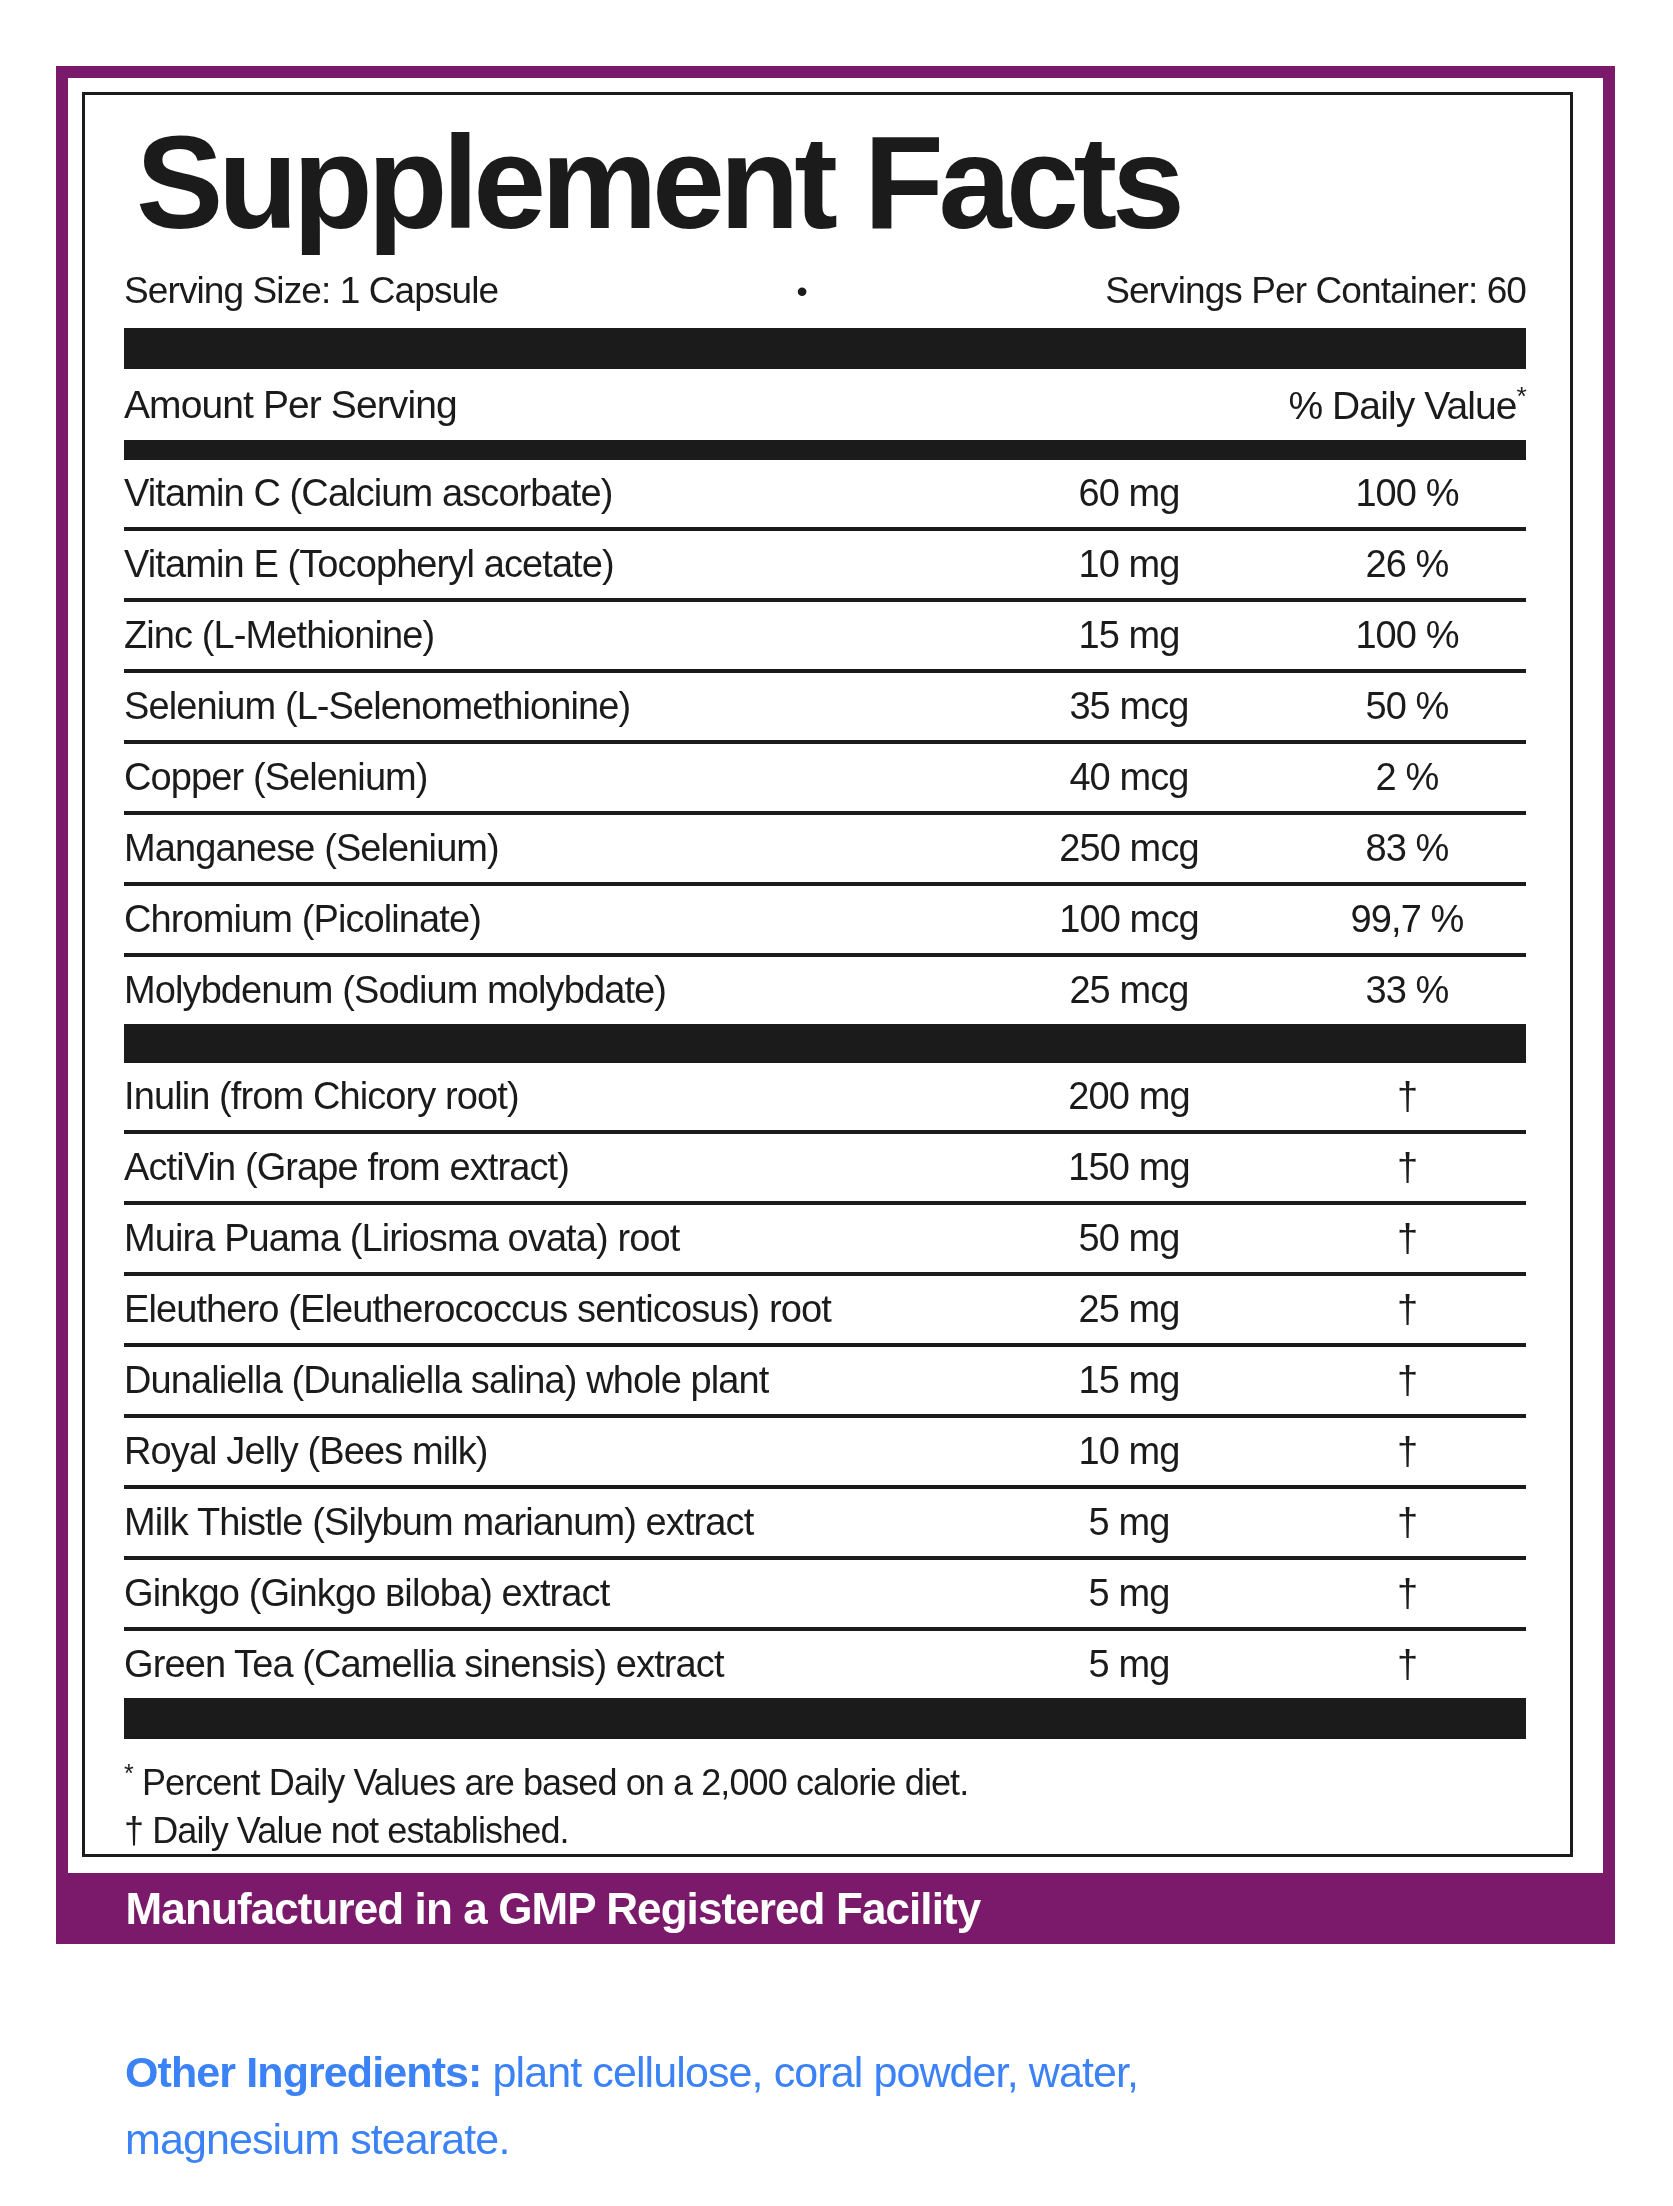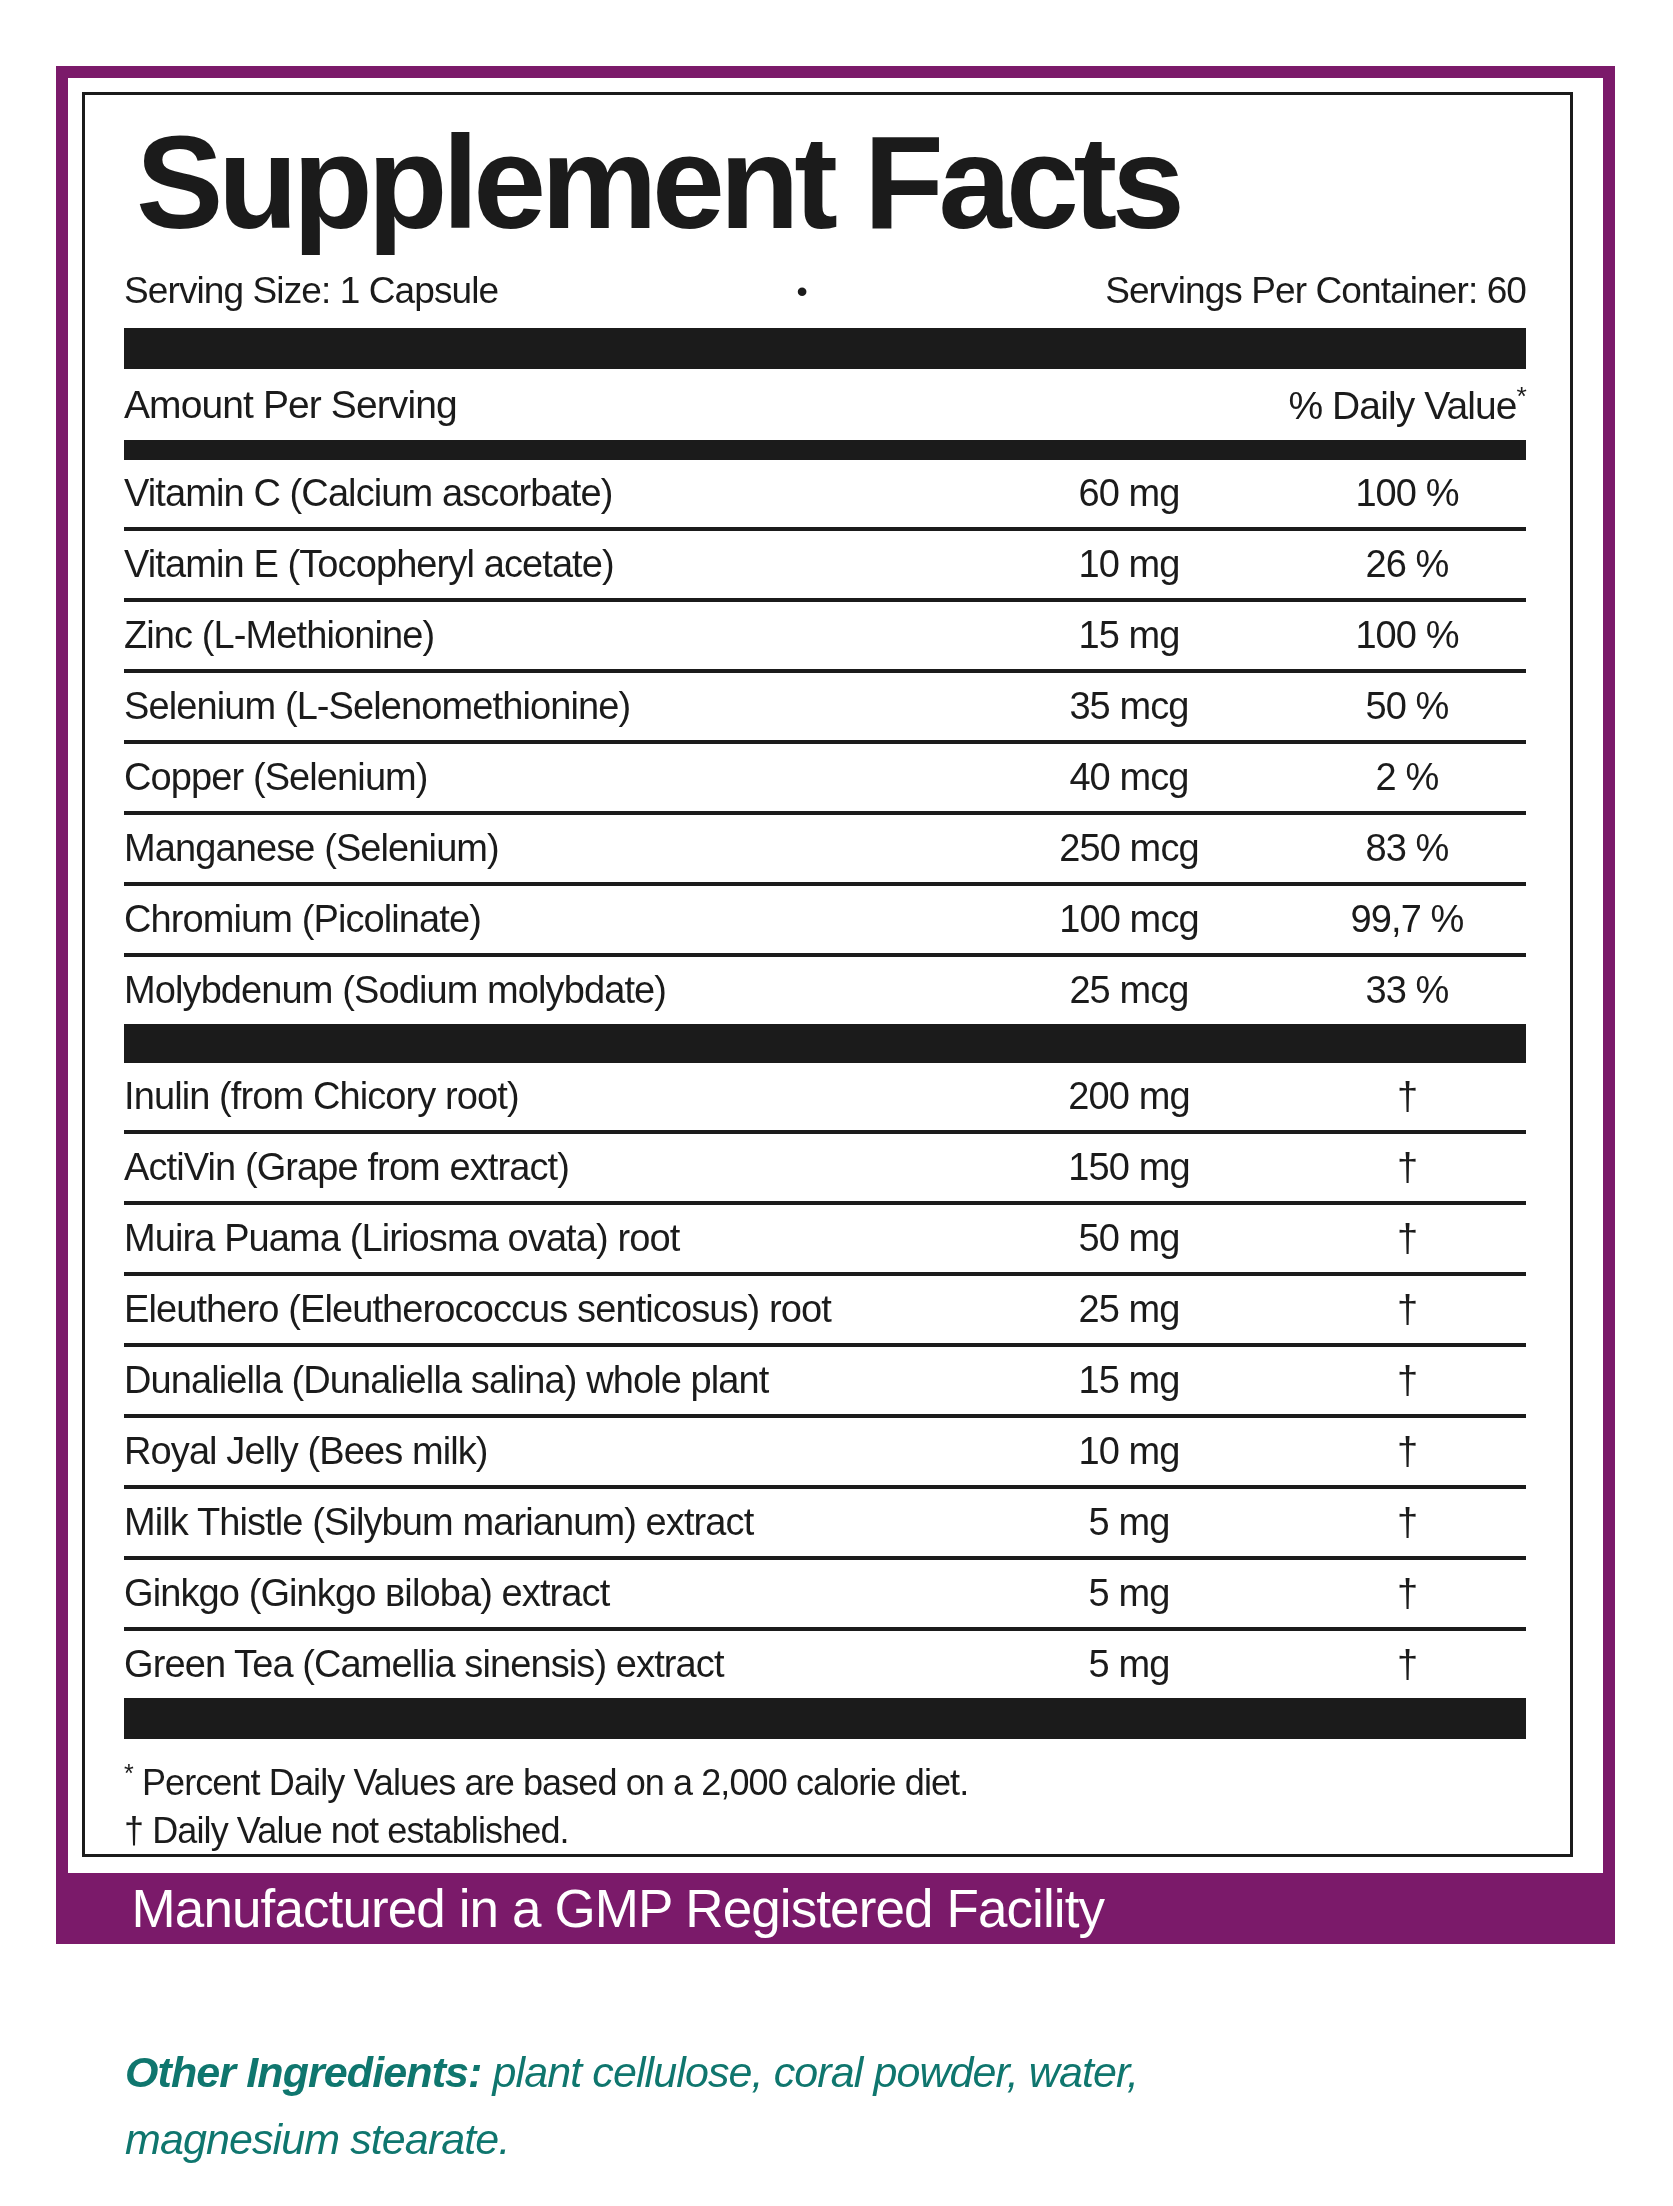--- a/index.html
+++ b/index.html
@@ -52,25 +52,25 @@
   .row .amount{width:265px;text-align:center;padding-right:53px;box-sizing:border-box;}
   .row .dv{width:238px;text-align:center;}
   .footnotes{font-size:36px;line-height:48px;letter-spacing:-0.9px;padding:10.6px 0 0;}
   .footnotes sup{font-size:25px;}
   .fn-line{margin:0;}
   .purple-band{
     height:71px;background:var(--purple);margin:0 -12.4px;flex:none;
     display:flex;align-items:center;padding-left:70px;box-sizing:border-box;
   }
   .purple-band .band-text{
-    color:#ffffff;font-weight:normal;font-size:53px;letter-spacing:-0.9px;margin-left:6px;
+    color:#ffffff;font-weight:bold;font-size:44px;letter-spacing:-0.9px;
   }
   .other-ingredients{
     position:absolute;left:125px;top:1996px;width:1067px;
-    font-size:43px;line-height:67px;letter-spacing:-0.9px;color:#0f766e;font-style:italic;
+    font-size:43px;line-height:67px;letter-spacing:-0.9px;color:#3b82f6;
   }
   .other-ingredients b{font-weight:bold;}
 </style>
 </head>
 <body>
 
 <div class="purple-box">
   <div class="black-box">
 
     <h1 class="sf-title">Supplement Facts</h1>

